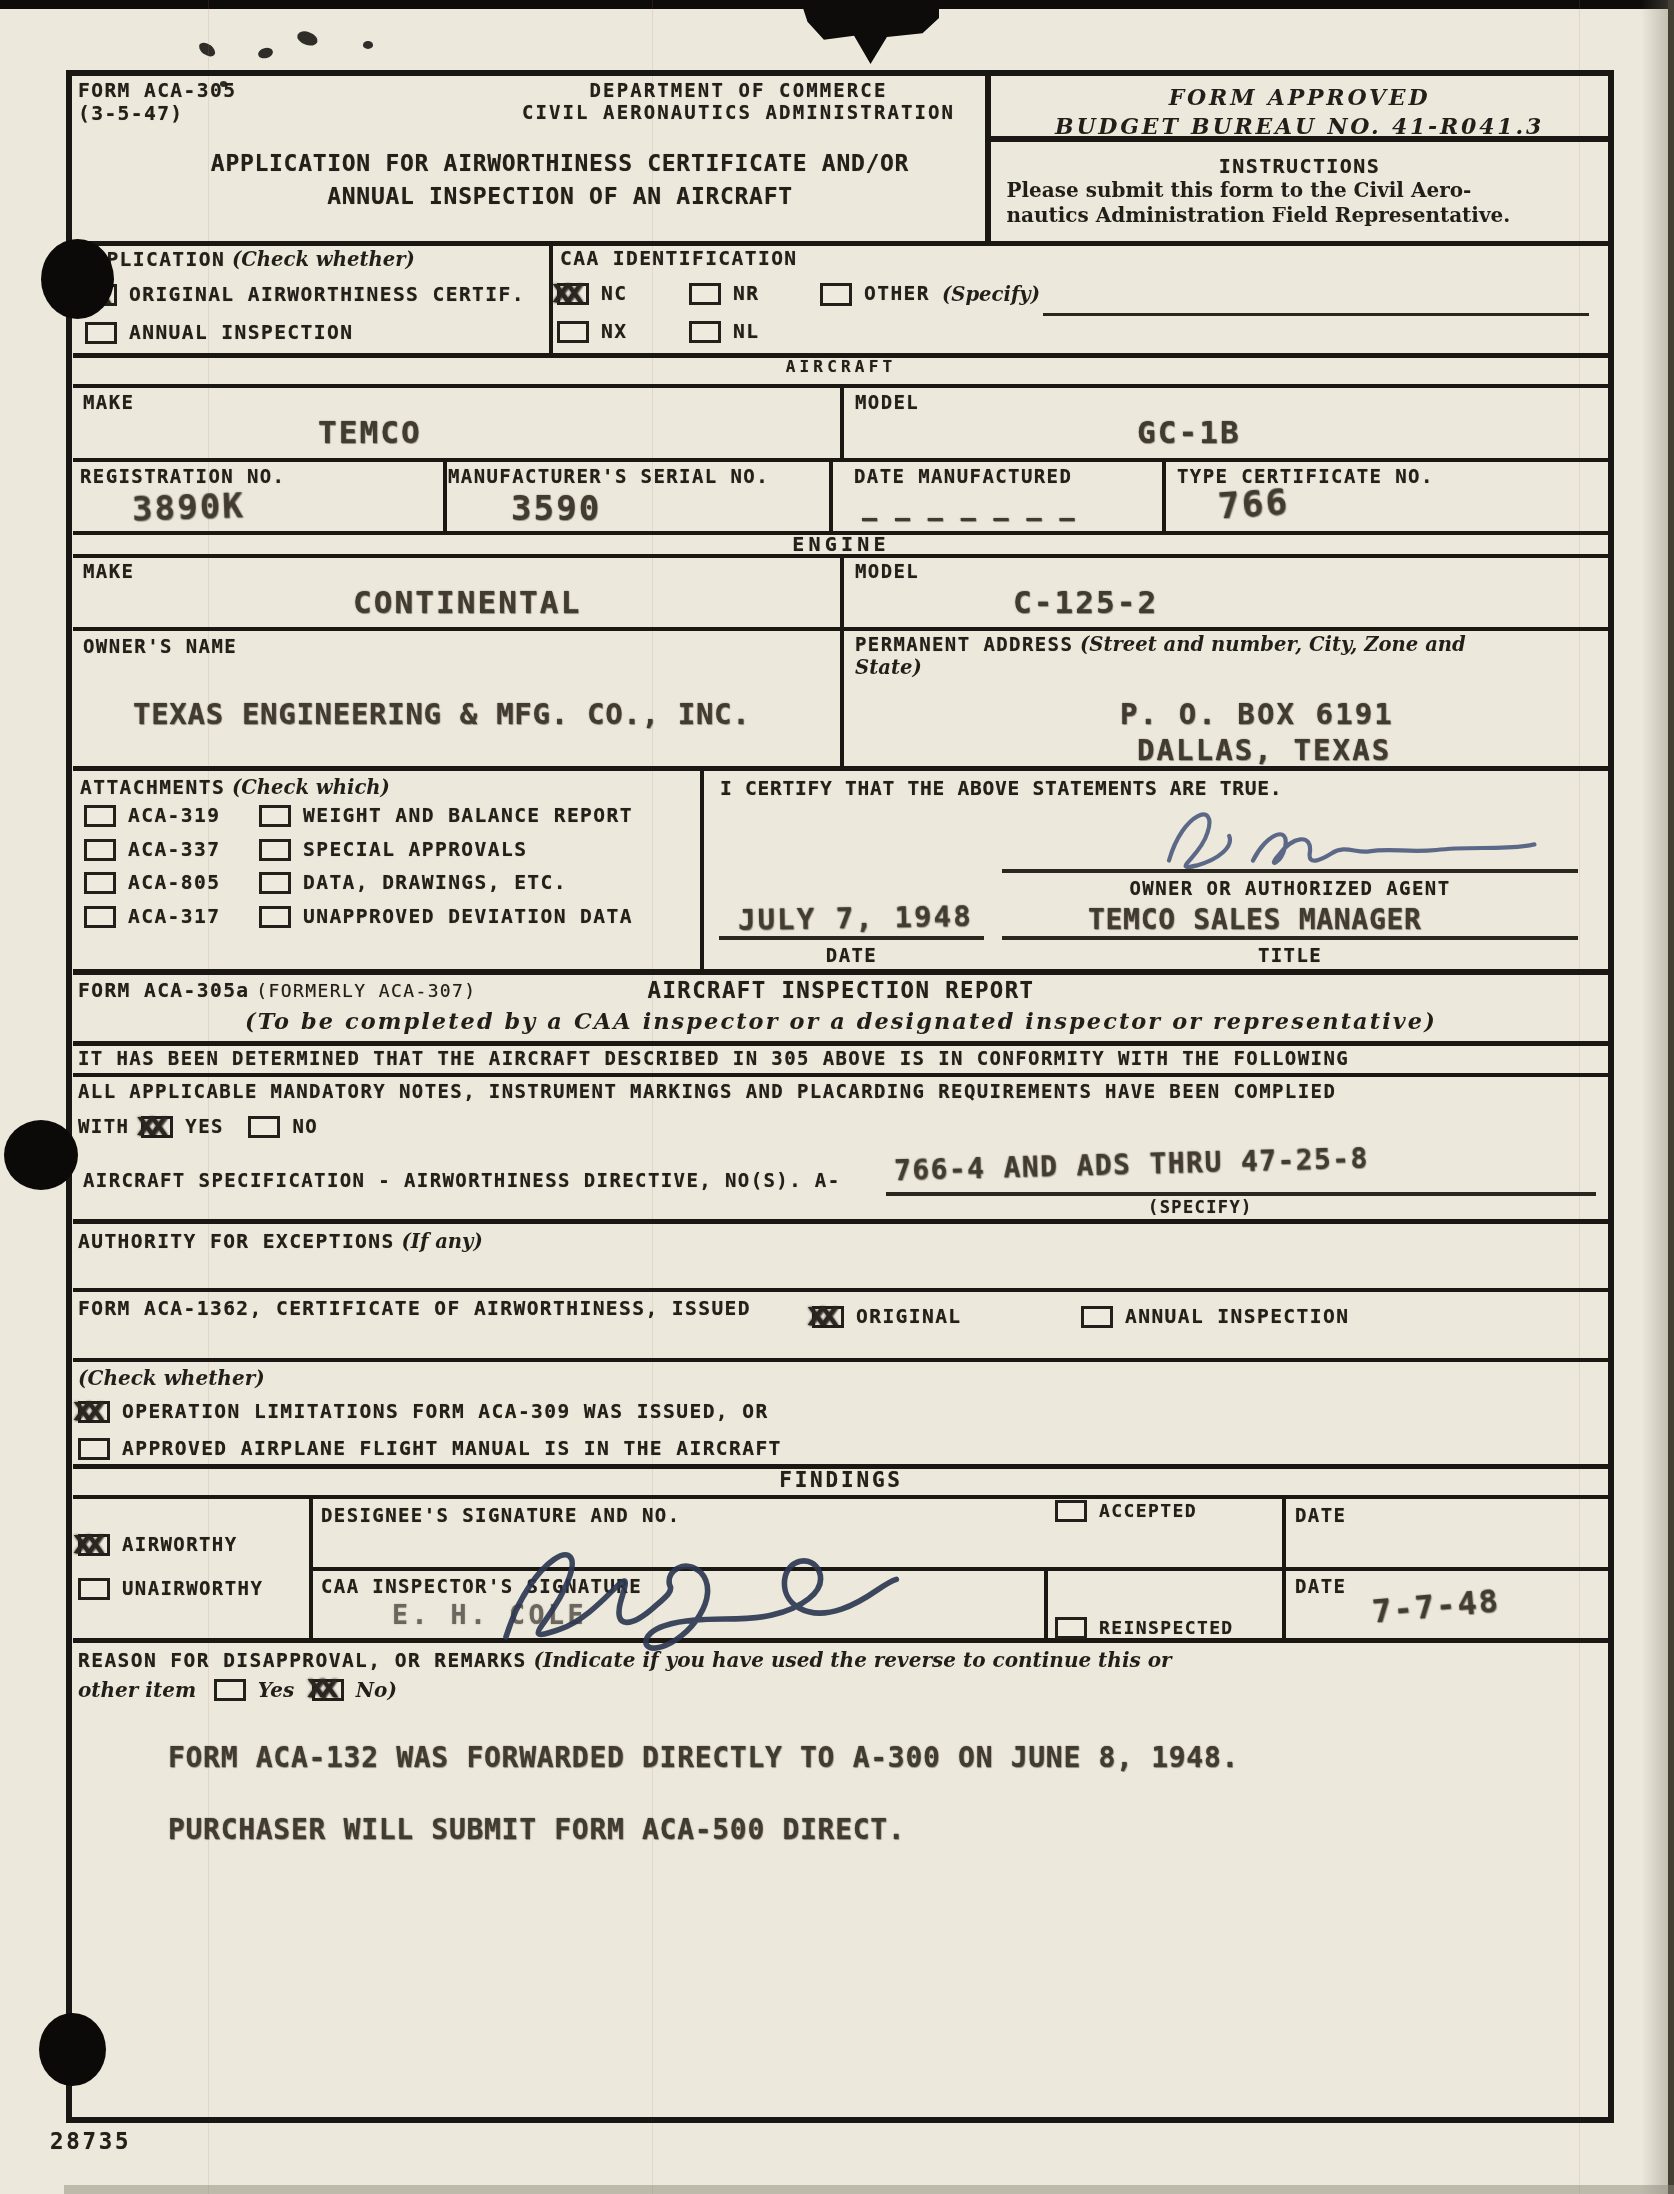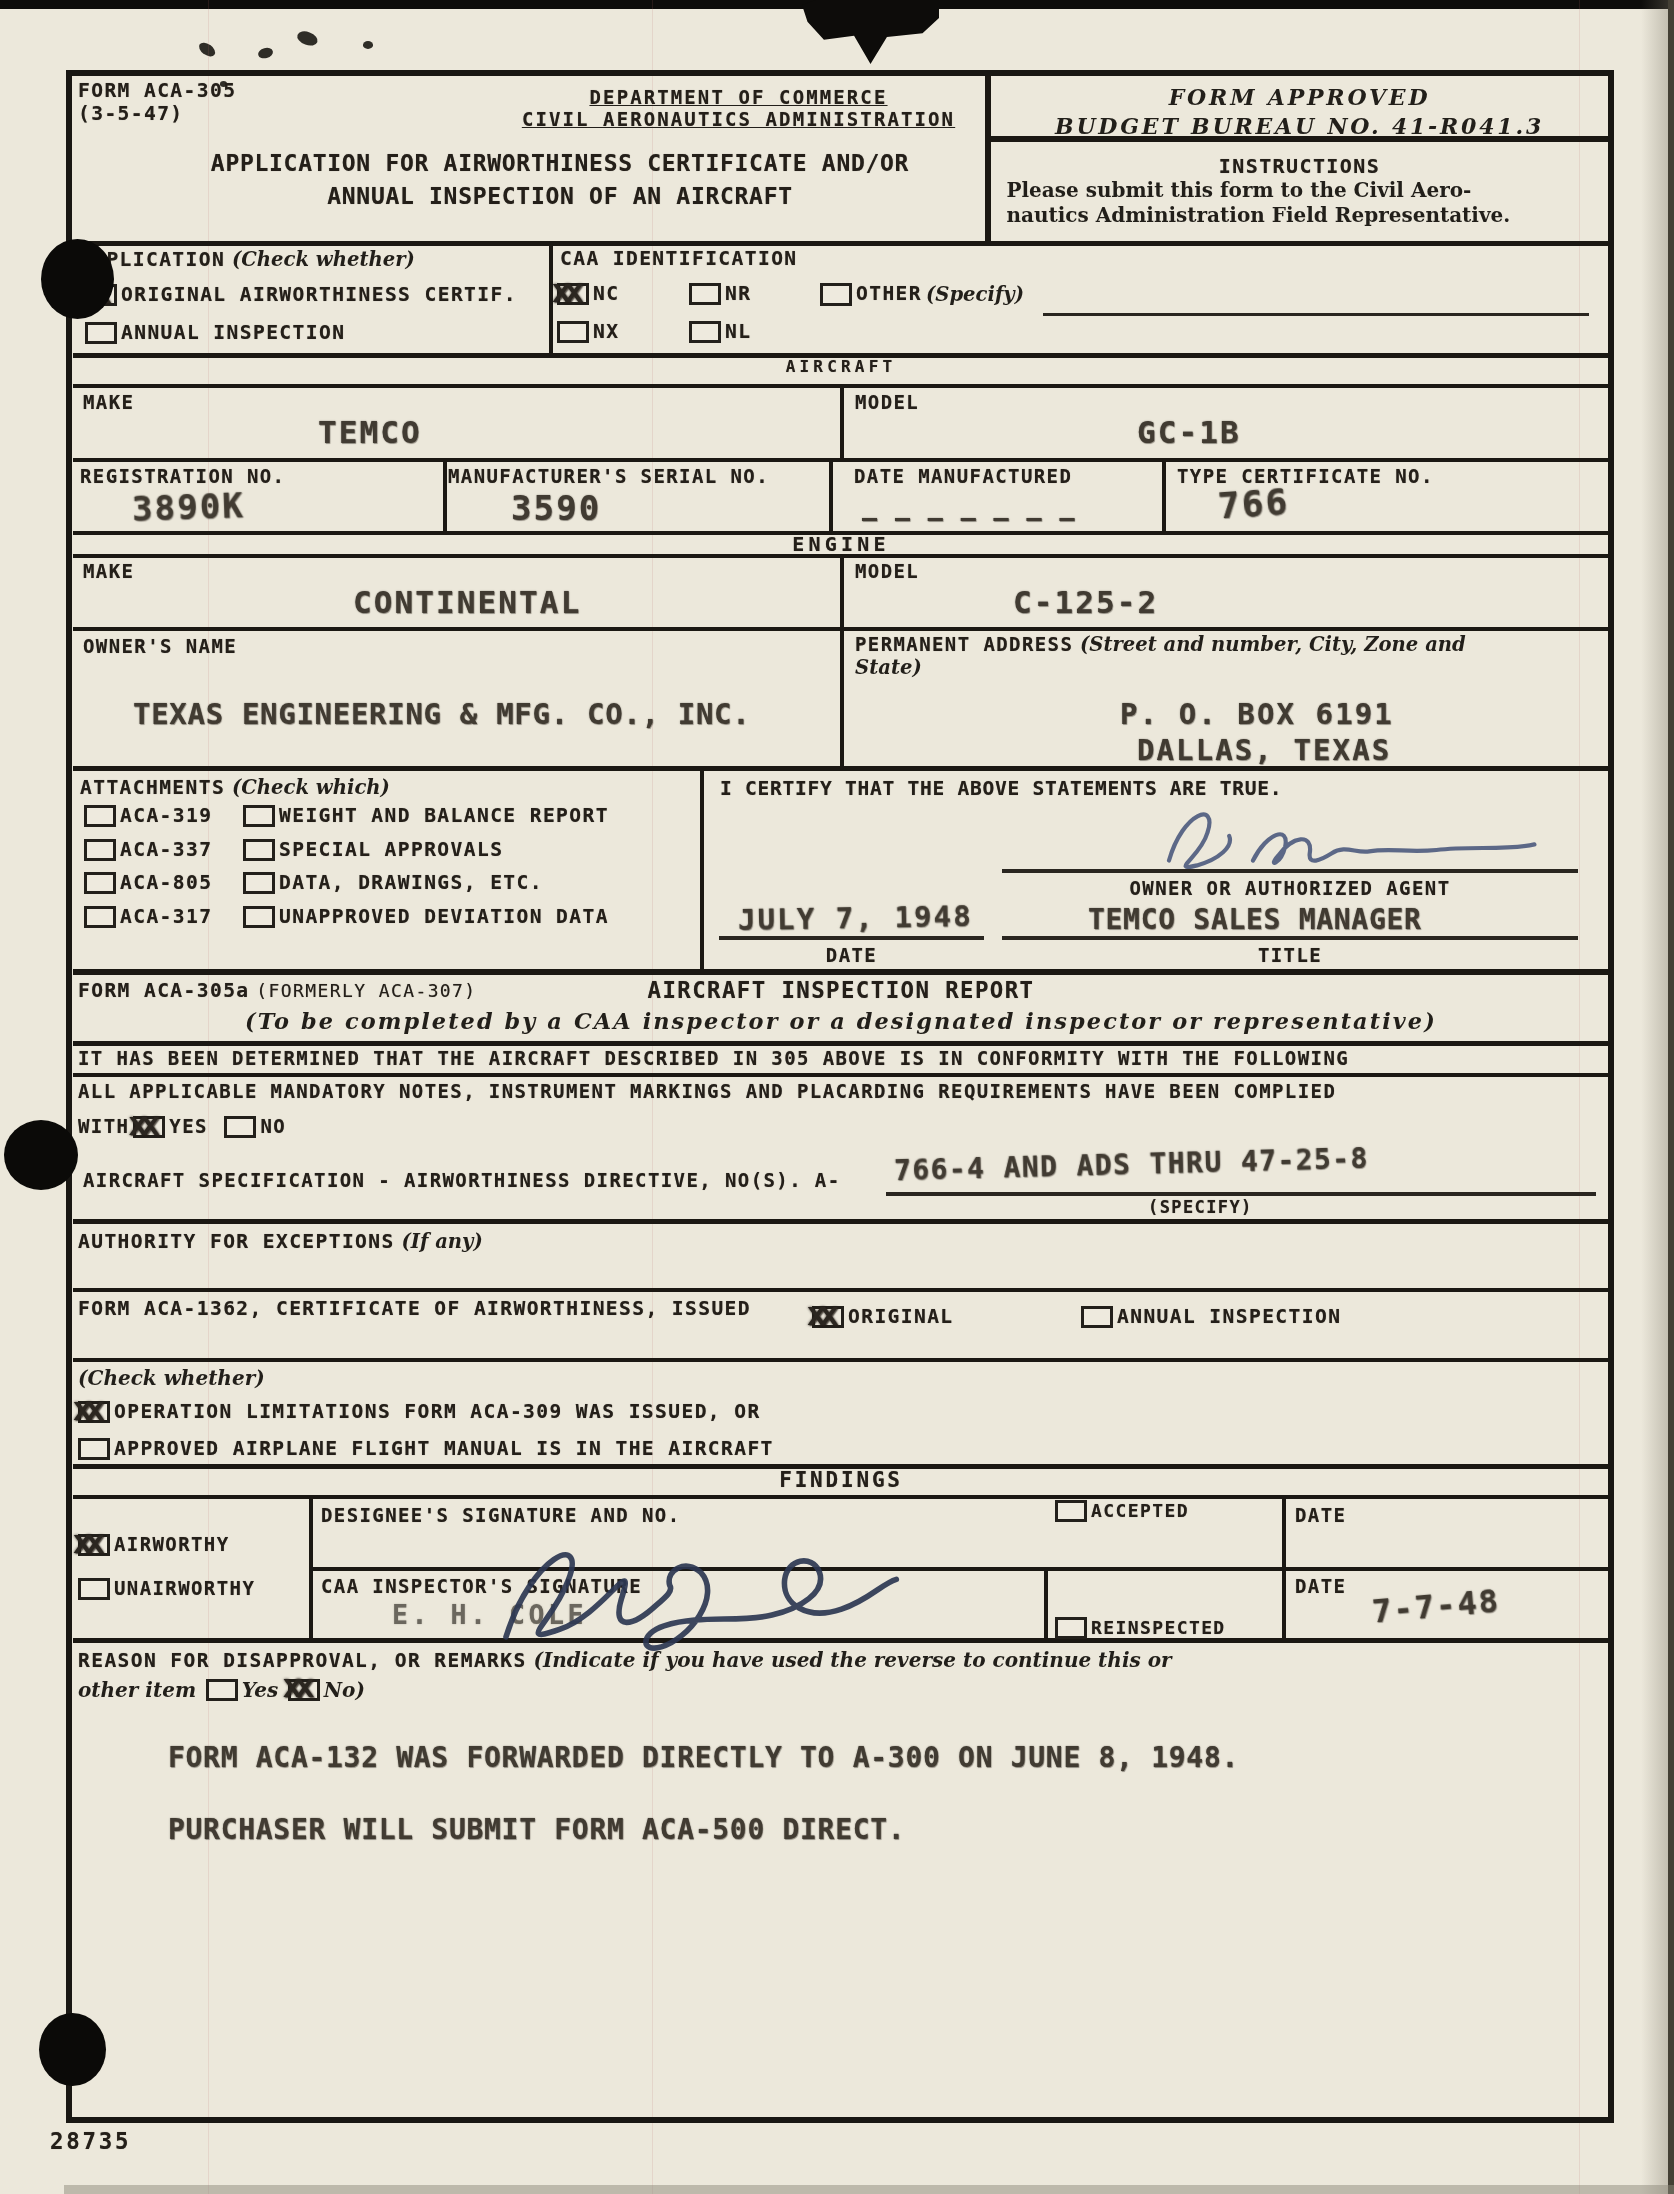--- a/index.html
+++ b/index.html
@@ -20,21 +20,21 @@
       text-shadow:0 0 1.4px rgba(52,46,38,.65),0.7px 0.7px 0.7px rgba(52,46,38,.4);filter:blur(0.2px);}
   
   .hl,.vl{background:#1b1813;}
   .ul{background:#2a2620;height:3.5px;}
   
   .cb{position:relative;width:32px;height:22.4px;border:3.5px solid #23201b;box-sizing:border-box;
       flex:0 0 auto;background:rgba(252,250,242,.15);}
   .cb .glyph{position:absolute;left:-7.7px;top:-8.4px;font-family:"DejaVu Sans Mono",monospace;
       font-weight:700;font-size:31px;line-height:31px;letter-spacing:-6.3px;color:#2b2620;
       text-shadow:0 0 2.8px rgba(38,32,25,.95),1.4px 0.7px 1.4px rgba(38,32,25,.7);transform:scaleY(.82);}
-  .row{display:flex;align-items:center;gap:4px;}
+  .row{display:flex;align-items:center;gap:12px;}
   
   .hole{position:absolute;background:#0b0a08;border-radius:50%;}
   .speck{position:absolute;background:#15120e;border-radius:50%;opacity:.88;}
   .pinkline{position:absolute;top:0;width:1.4px;height:2194px;background:rgba(190,110,110,.15);}
   .sig{position:absolute;}
   .sig svg{overflow:visible;}
 </style>
 </head>
 <body>
 
@@ -85,21 +85,21 @@
   <div class="abs vl" style="left:309px;top:1495px;width:4.2px;height:143px;"></div>
   <div class="abs vl" style="left:1282px;top:1495px;width:4.2px;height:143px;"></div>
   <div class="abs hl" style="left:309px;top:1567px;width:1300px;height:4.2px;"></div>
   <div class="abs vl" style="left:1044px;top:1567px;width:4.2px;height:71px;"></div>
   <div class="abs hl" style="left:73px;top:1638px;width:1536px;height:4.9px;"></div>
 
   <div class="abs" style="left:78px;top:80px;">
     <div class="lb lb28">FORM ACA-305</div>
     <div class="lb lb28">(3-5-47)</div>
   </div>
-  <div class="abs ctr" style="left:483px;top:87px;width:511px;text-decoration:underline;">
+  <div class="abs ctr" style="left:483px;top:80px;width:511px;">
     <div class="lb" style="letter-spacing:2.1px;">DEPARTMENT OF COMMERCE</div>
     <div class="lb" style="letter-spacing:2.1px;">CIVIL AERONAUTICS ADMINISTRATION</div>
   </div>
   <div class="abs ctr" style="left:140px;top:147px;width:840px;">
     <div class="lb big" style="line-height:1.45;">APPLICATION FOR AIRWORTHINESS CERTIFICATE AND/OR</div>
     <div class="lb big" style="line-height:1.45;">ANNUAL INSPECTION OF AN AIRCRAFT</div>
   </div>
   <div class="abs ctr" style="left:991px;top:83px;width:617px;">
     <div class="si" style="font-size:22px;letter-spacing:2.8px;line-height:1.3;">FORM APPROVED</div>
     <div class="si" style="font-size:22px;letter-spacing:2.8px;line-height:1.3;">BUDGET BUREAU NO. 41-R041.3</div>

